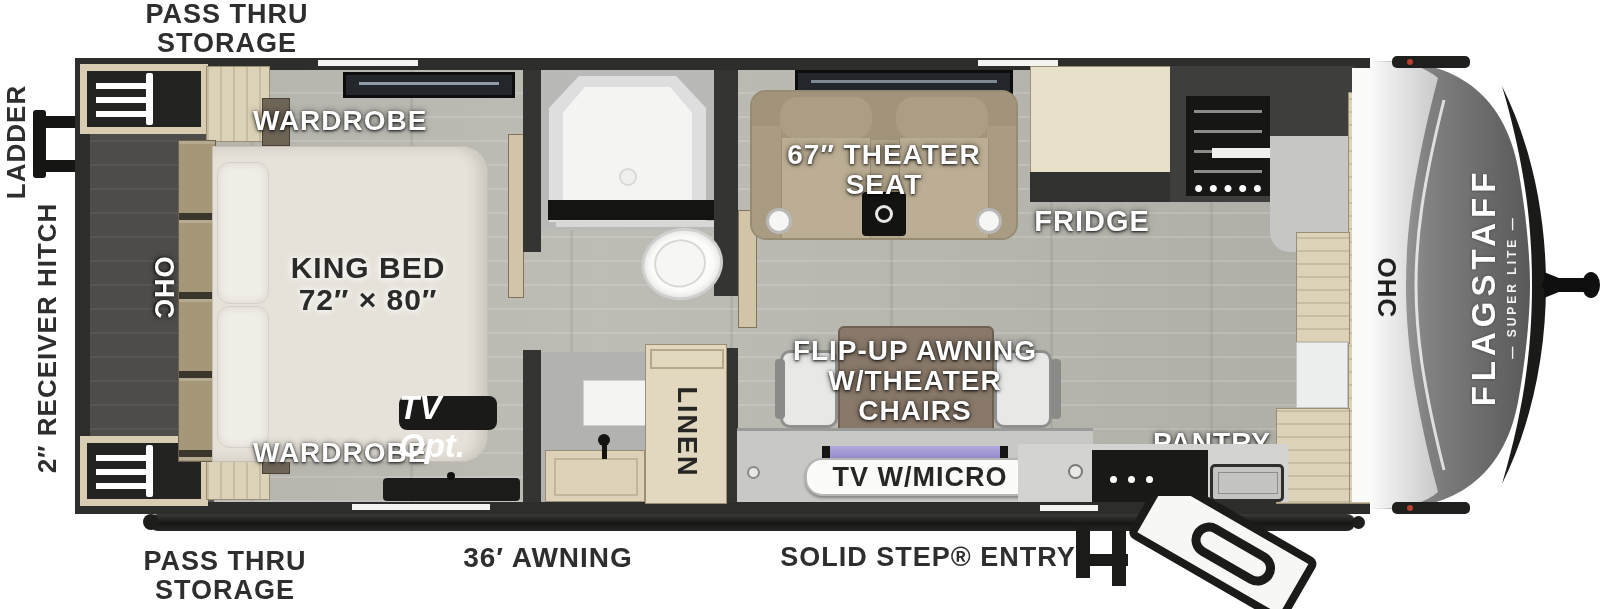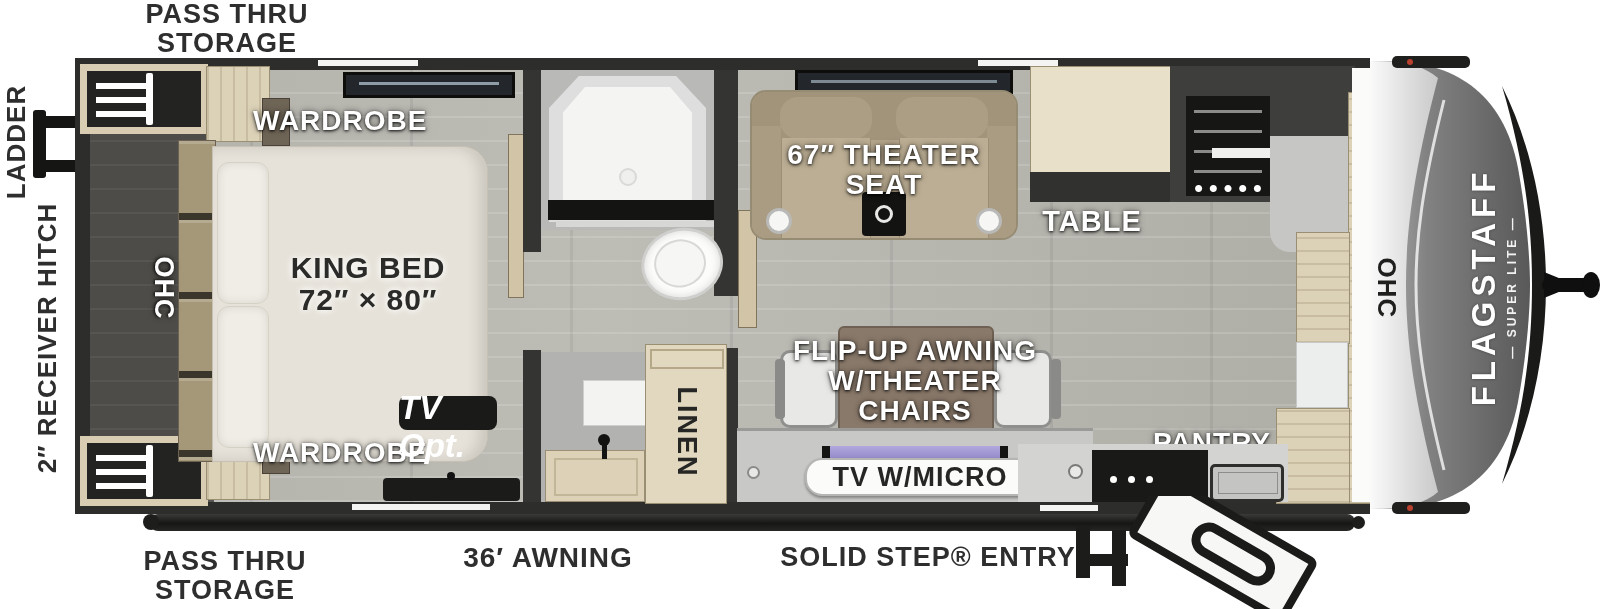--- a/index.html
+++ b/index.html
@@ -182,21 +182,21 @@
   <div class="abs" style="left:737px;top:428px;width:356px;height:74px;background:#c8c8c6;border-top:3px solid #9a9a98;box-sizing:border-box;"></div>
   <div class="circle" style="left:747px;top:466px;width:13px;height:13px;background:#e8e8e6;border:2px solid #8a8a88;box-sizing:border-box;"></div>
   <div class="circle" style="left:1072px;top:466px;width:13px;height:13px;background:#e8e8e6;border:2px solid #8a8a88;box-sizing:border-box;"></div>
   <div class="abs" style="left:822px;top:446px;width:186px;height:15px;background:linear-gradient(#b2a8de,#8e84c4);border-left:8px solid #141412;border-right:8px solid #141412;box-sizing:border-box;"></div>
   <div class="abs" style="left:805px;top:458px;width:226px;height:34px;background:#fbfbfa;border:2px solid #b5b5b3;border-radius:17px;display:flex;align-items:center;justify-content:center;box-shadow:0 2px 3px rgba(0,0,0,.35);">
     <span style="color:#262624;font-size:27px;letter-spacing:1px;">TV W/MICRO</span>
   </div>
 
   <div class="wood" style="left:1030px;top:66px;width:140px;height:106px;background:#e9e0ca;"></div>
   <div class="abs" style="left:1030px;top:172px;width:140px;height:30px;background:#31312f;"></div>
-  <div class="lbl wlbl" style="left:1022px;top:206px;width:140px;font-size:29px;">TABLE</div>
+  <div class="lbl wlbl" style="left:1022px;top:206px;width:140px;font-size:29px;">FRIDGE</div>
 
   <div class="abs" style="left:1170px;top:66px;width:185px;height:136px;background:#3e3e3c;"></div>
   <div class="abs" style="left:1186px;top:96px;width:84px;height:100px;background:#161614;">
     <div class="abs" style="left:10%;top:14%;width:80%;height:3px;background:#8b8b89;"></div>
     <div class="abs" style="left:10%;top:34%;width:80%;height:3px;background:#8b8b89;"></div>
     <div class="abs" style="left:10%;top:54%;width:80%;height:3px;background:#8b8b89;"></div>
     <div class="abs" style="left:10%;top:74%;width:80%;height:3px;background:#8b8b89;"></div>
     <div class="abs" style="left:8%;bottom:4px;width:84%;height:7px;background:
       radial-gradient(circle 3px at 8% 50%, #fff 3px, rgba(0,0,0,0) 4px),
       radial-gradient(circle 3px at 29% 50%, #fff 3px, rgba(0,0,0,0) 4px),

